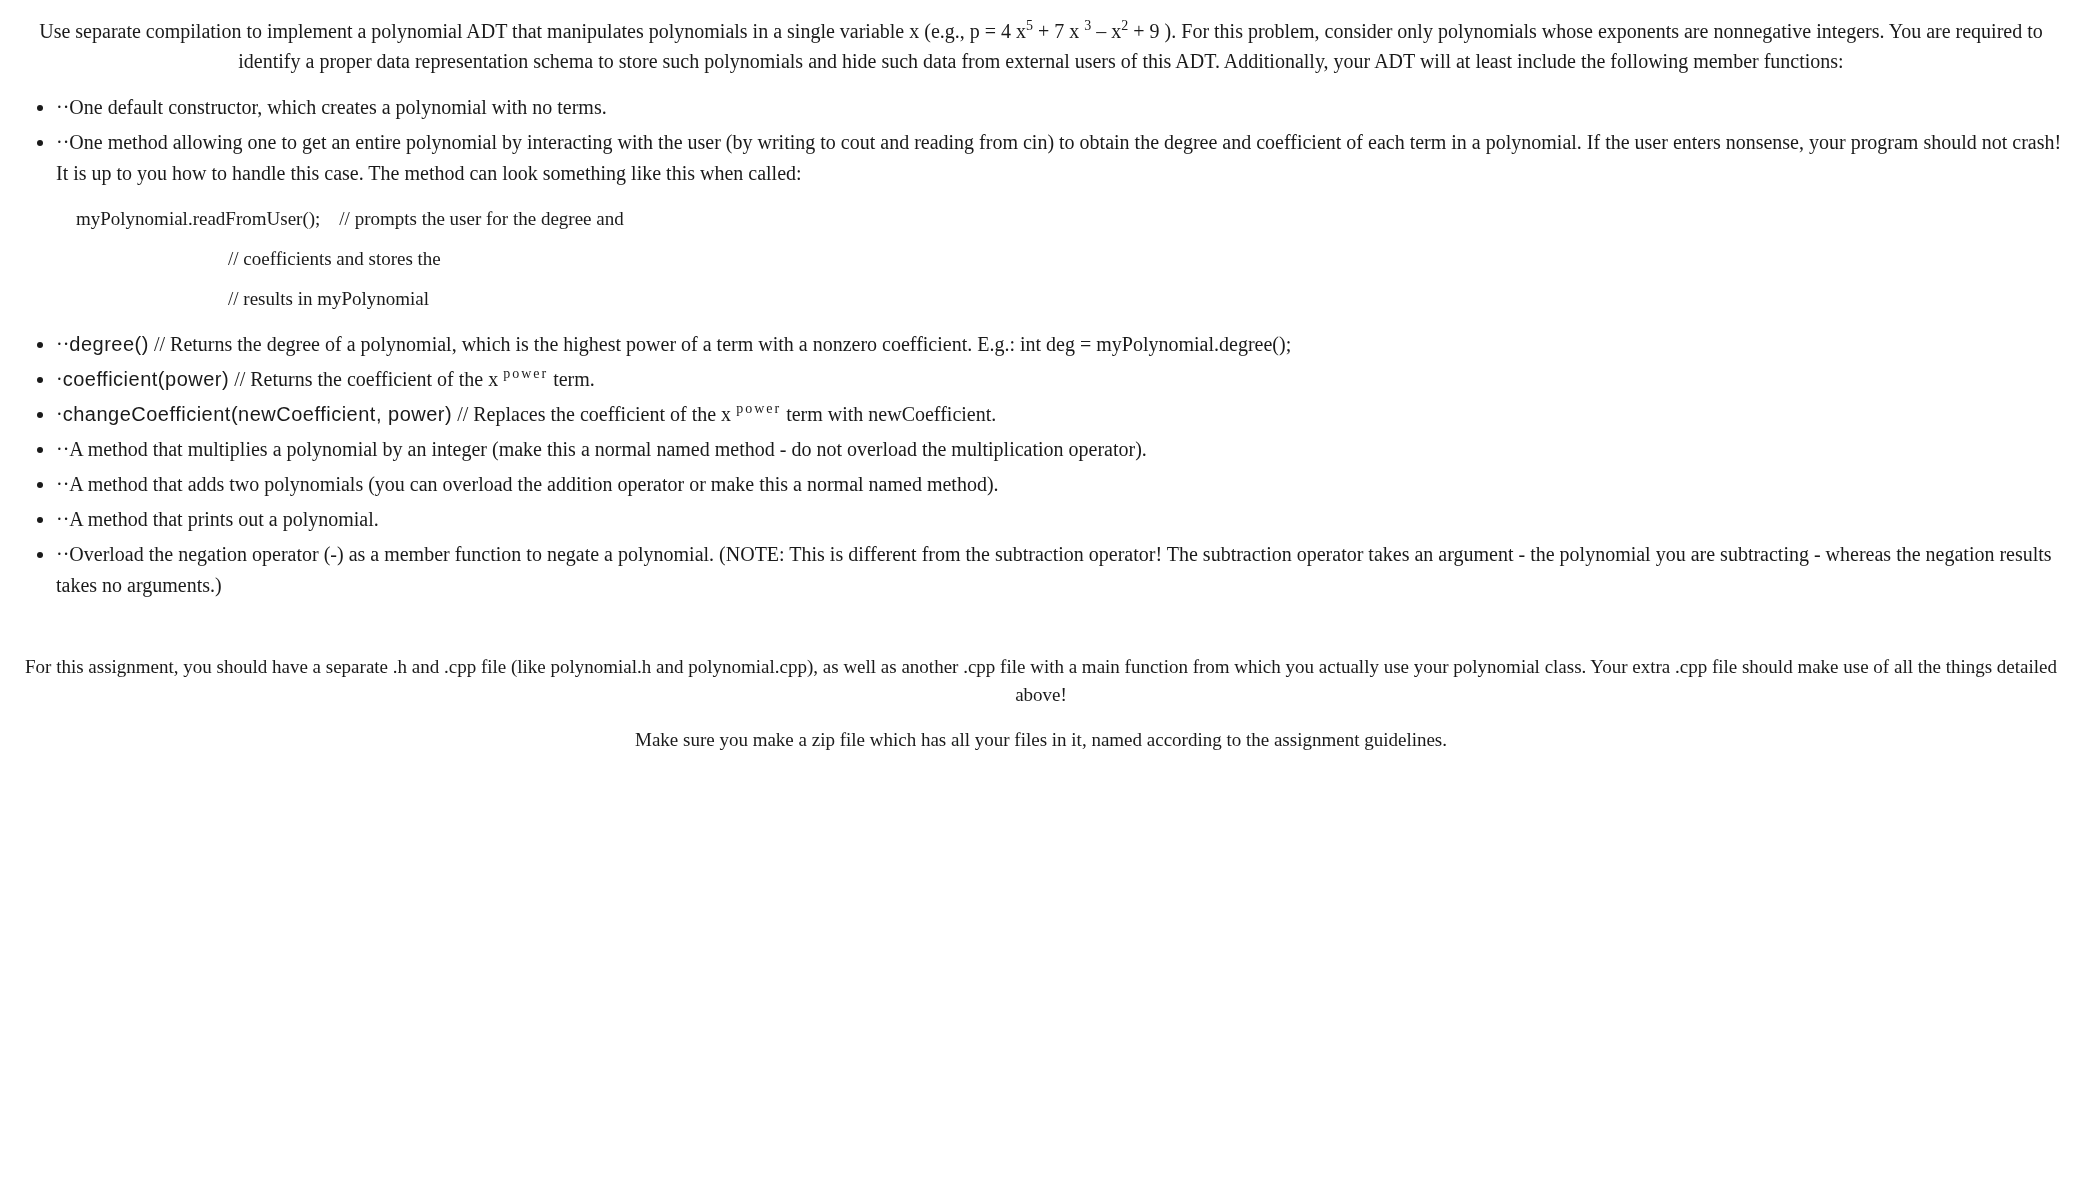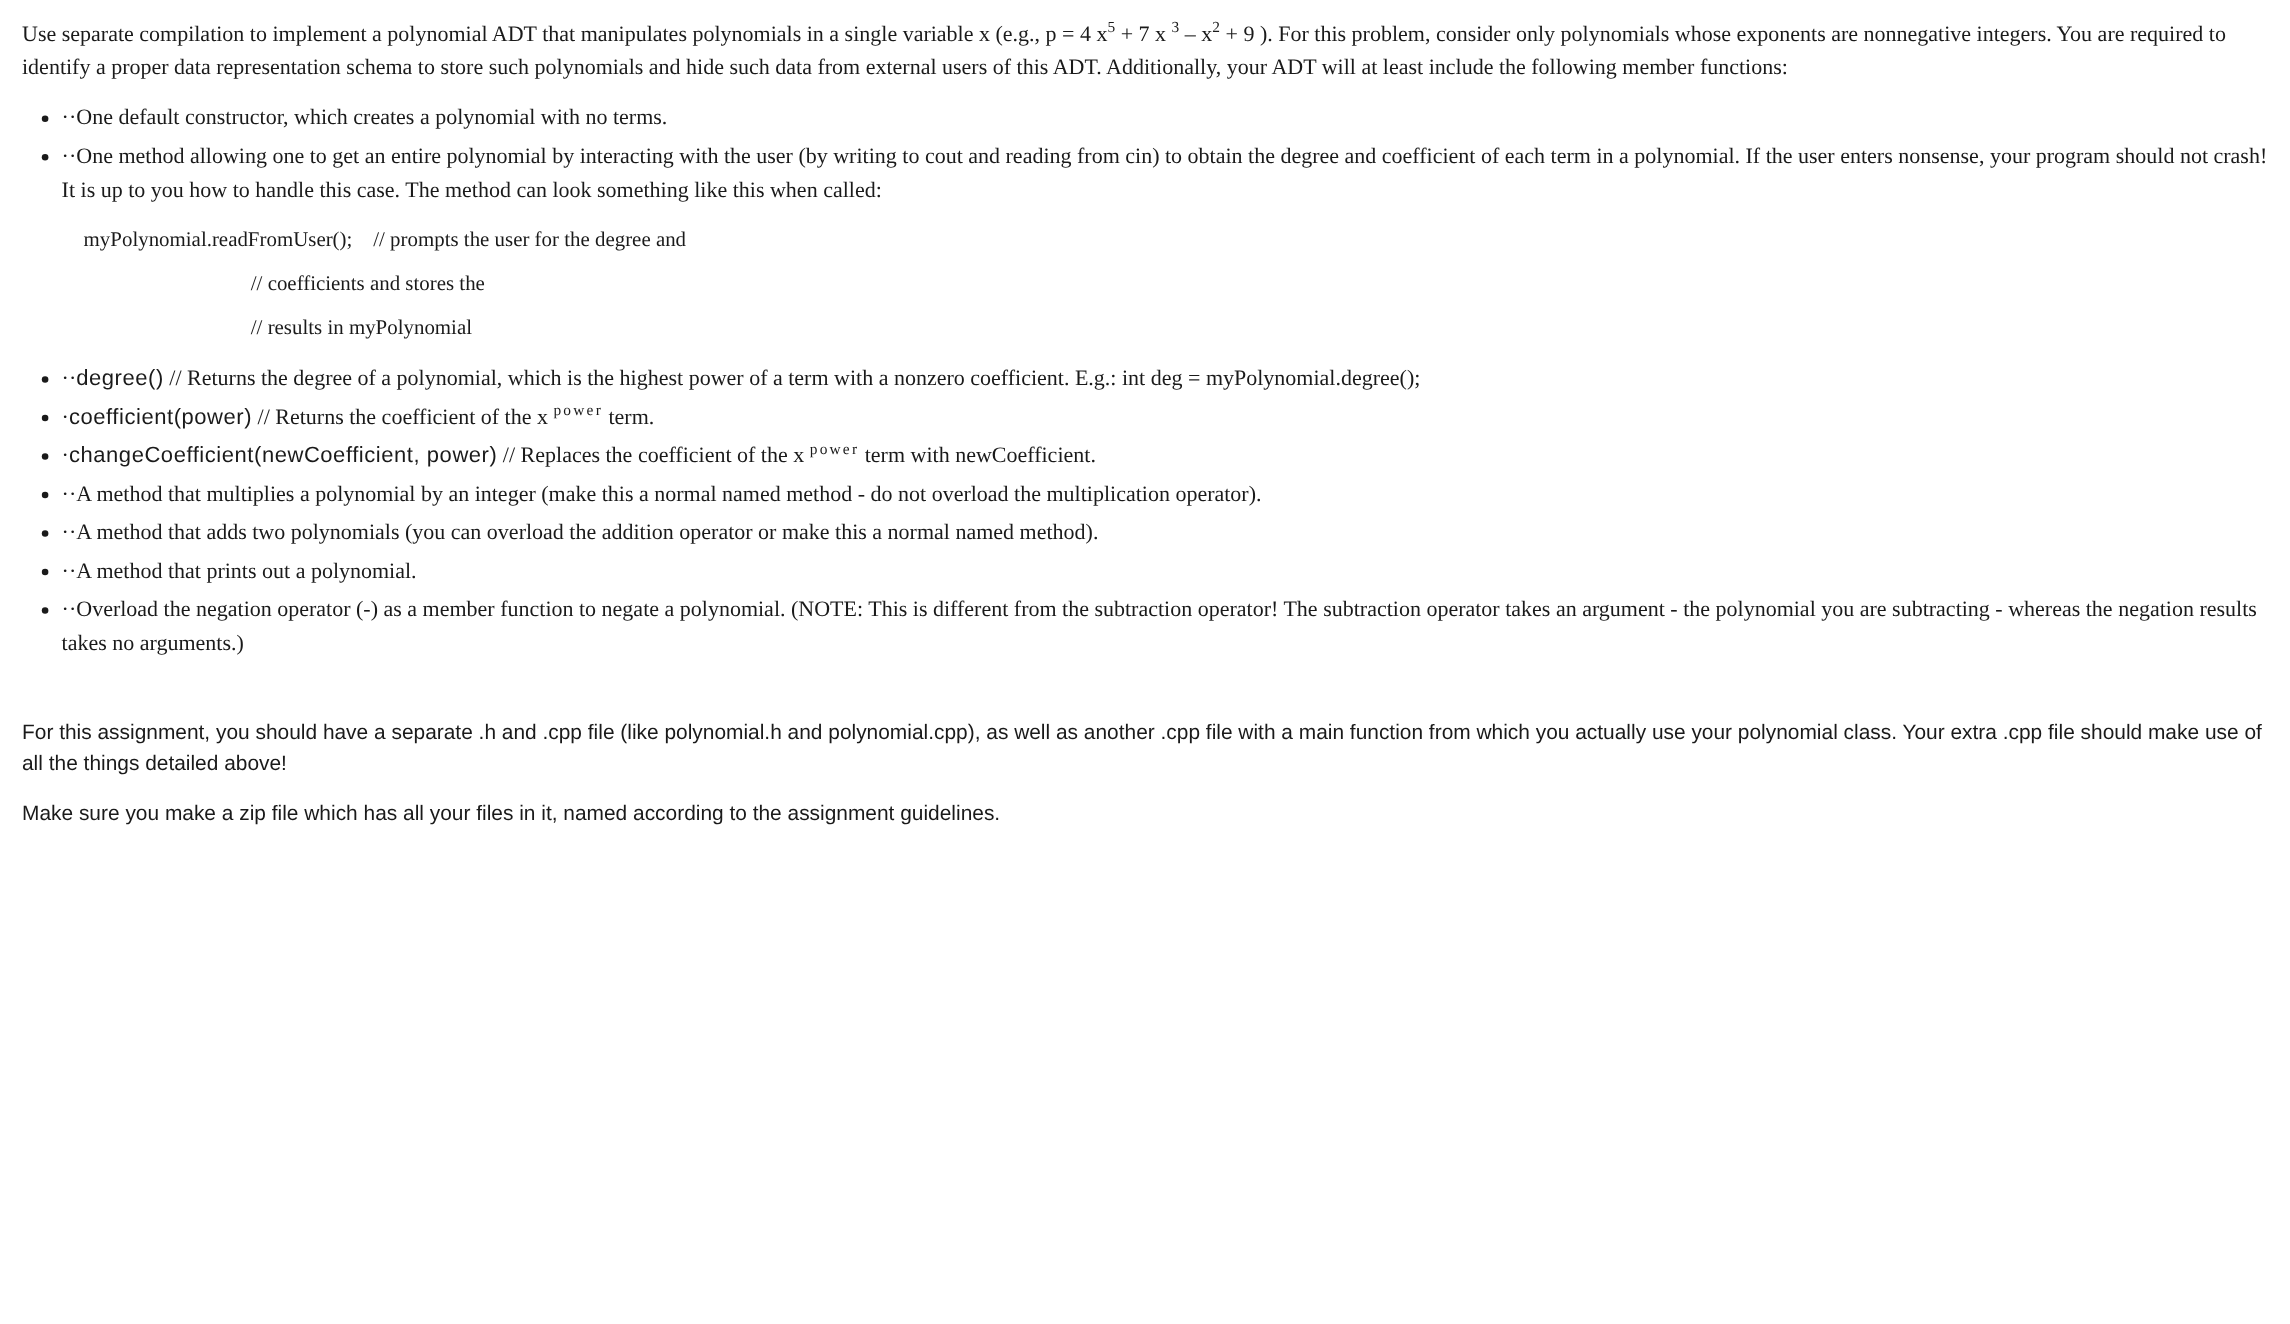--- a/index.html
+++ b/index.html
@@ -6,20 +6,21 @@
       font-family: Georgia, 'Times New Roman', serif;
       font-size: 20px;
       line-height: 1.5;
       color: #1a1a1a;
       margin: 0;
       padding: 16px 20px;
       max-width: 2082px;
     }
     p {
       margin: 0 0 16px 0;
+      text-align: center;
     }
     ul {
       margin: 12px 0;
       padding-left: 36px;
     }
     li {
       margin-bottom: 4px;
       line-height: 1.55;
     }
     .mono {
@@ -37,21 +38,21 @@
     sup {
       font-size: 0.7em;
       vertical-align: super;
       line-height: 0;
     }
     .sup-spaced {
       letter-spacing: 2px;
       text-align: right;
     }
     .footer-text {
-      font-family: Liberation Sans, sans-serif;
+      font-family: Liberation Serif, serif;
       font-size: 19px;
       line-height: 1.5;
     }
     .footer-spacer {
       height: 40px;
     }
   </style>
 </head>
 <body>
 

